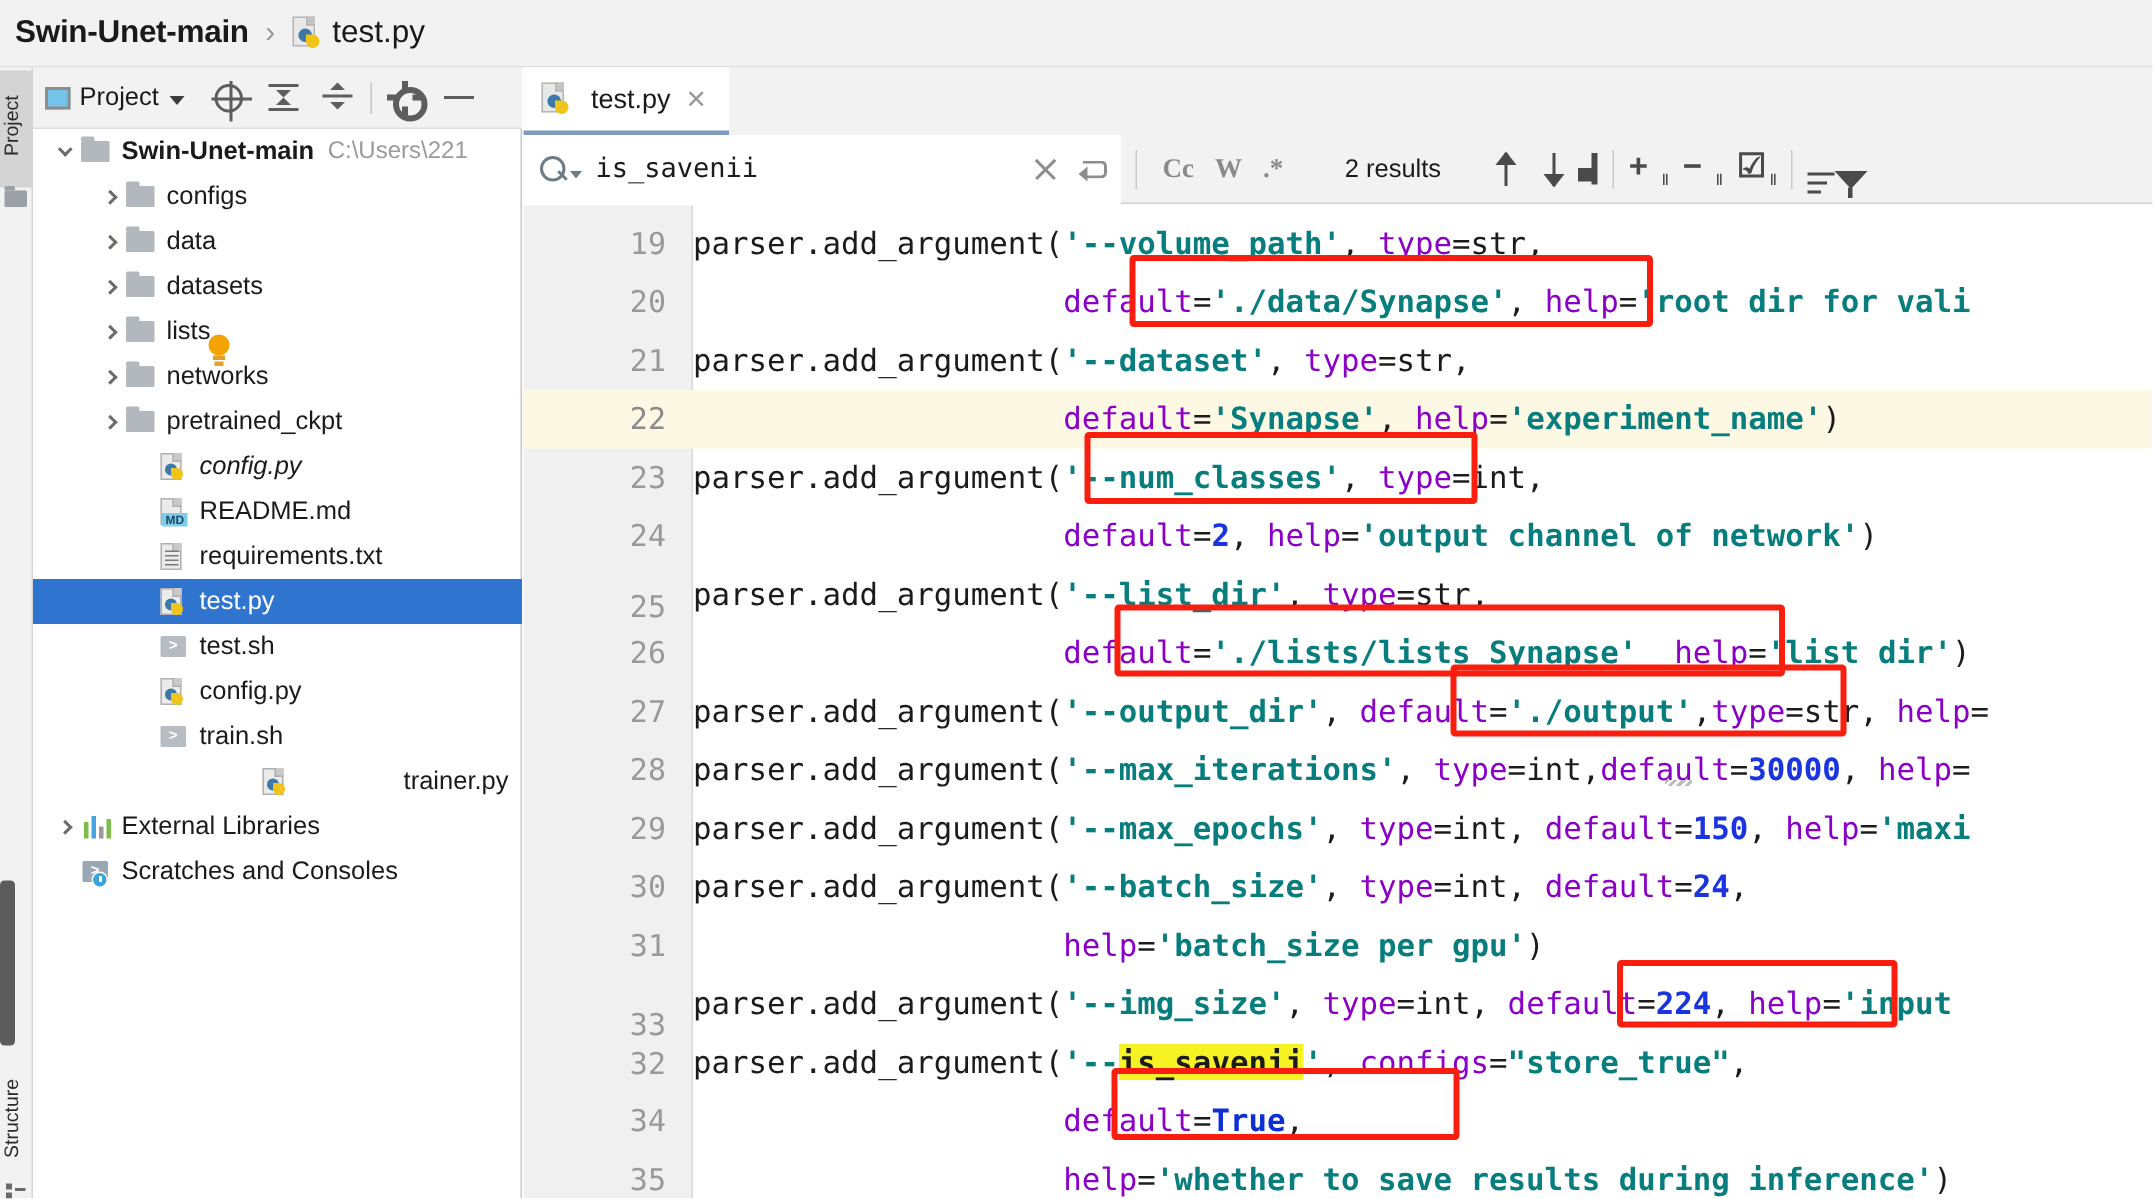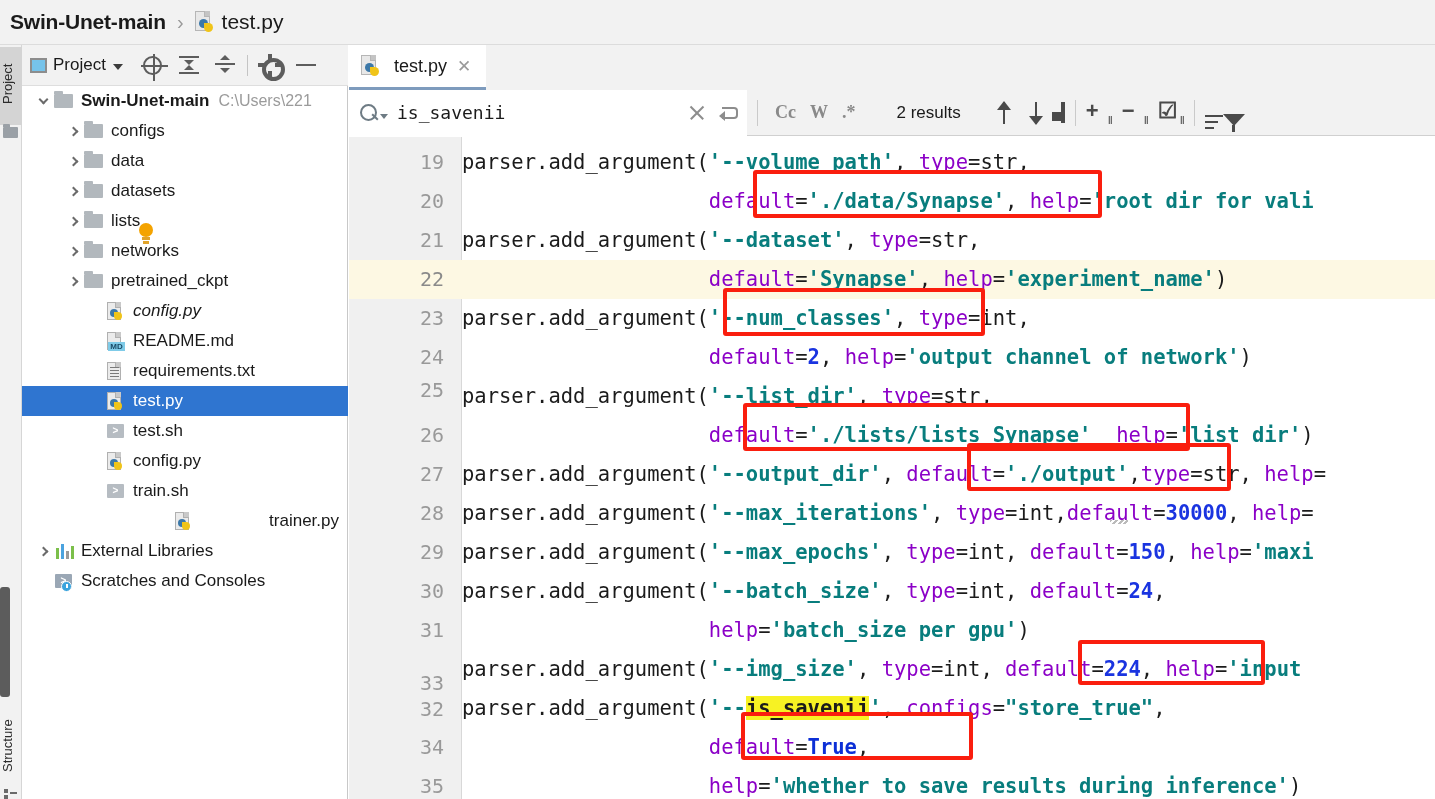--- a/index.html
+++ b/index.html
@@ -684,21 +684,21 @@
     </div>
 
     <div class="gutter" id="gutter">
         <div class="ln" style="top: 6px;">19</div>
         <div class="ln" style="top: 45px;">20</div>
         <div class="ln" style="top: 84px;">21</div>
         <div class="row-hl" style="top: 123px; width: 113px; left: 0px;"></div>
         <div class="ln cur" style="top: 123px;">22</div>
         <div class="ln" style="top: 162px;">23</div>
         <div class="ln" style="top: 201px;">24</div>
-        <div class="ln" style="top: 234px; padding-left: 22px;">25</div>
+        <div class="ln" style="top: 248px; padding-left: 22px;">25</div>
         <div class="ln" style="top: 279px;">26</div>
         <div class="ln" style="top: 318px;">27</div>
         <div class="ln" style="top: 357px;">28</div>
         <div class="ln" style="top: 396px;">29</div>
         <div class="ln" style="top: 435px;">30</div>
         <div class="ln" style="top: 474px;">31</div>
         <div class="ln" style="top: 513px; margin-top: 40px;">32</div>
         <div class="ln" style="top: 527px;">33</div>
         <div class="ln" style="top: 591px;">34</div>
         <div class="ln" style="top: 630px;">35</div>

